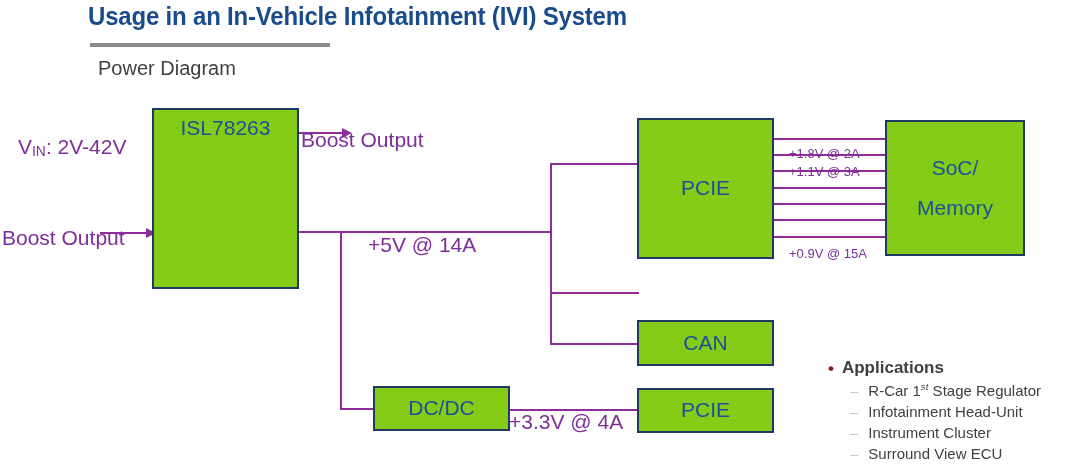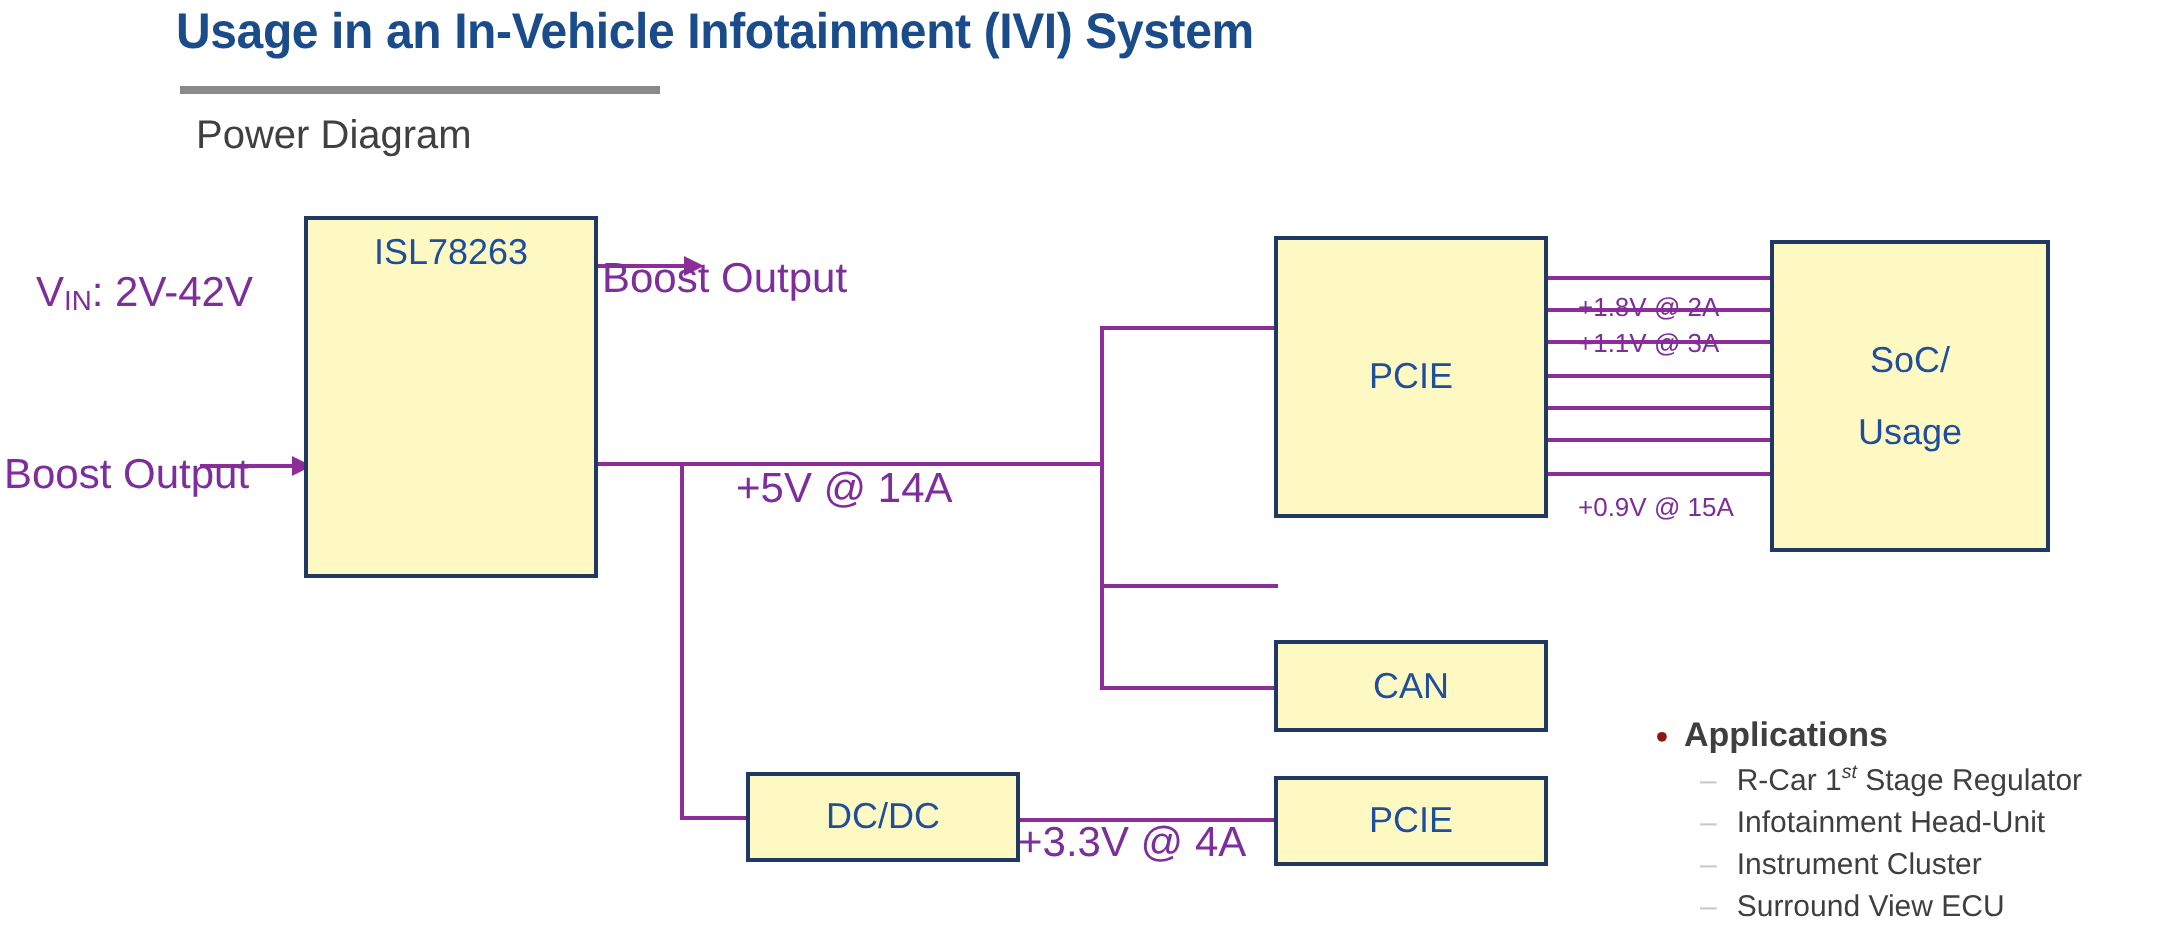--- a/index.html
+++ b/index.html
@@ -46,27 +46,27 @@
     font-size: 20px;
     color: #404040;
     white-space: nowrap;
   }
 
   
   .block {
     position: absolute;
     box-sizing: border-box;
     border: 2px solid #1F3864;
-    background: #fef9c3;
+    background: #84cc16;
     color: #1F4E9C;
     display: flex;
     align-items: center;
     justify-content: center;
     text-align: right;
-    font-size: 18px;
+    font-size: 21px;
     line-height: 1.15;
     z-index: 5;
   }
   .block.top-label {
     align-items: flex-start;
     padding-top: 6px;
   }
 
   
   .wire-h {
@@ -188,23 +188,23 @@
   <div class="wire-h" style="left:773px; top:236px; width:114px;"></div>
 
   <div class="block top-label" style="left:152px; top:108px; width:147px; height:181px;">
     <span>ISL78263</span>
   </div>
 
   <div class="block" style="left:637px; top:118px; width:137px; height:141px;">
     <span>PCIE</span>
   </div>
 
-  <div class="block" style="left:885px; top:120px; width:140px; height:156px; flex-direction:column;gap:15px;">
+  <div class="block" style="left:885px; top:120px; width:140px; height:136px; flex-direction:column;gap:15px;">
     <span>SoC/</span>
-    <span>Usage</span>
+    <span>Memory</span>
   </div>
 
 
   <div class="block" style="left:637px; top:320px; width:137px; height:46px;">
     <span>CAN</span>
   </div>
 
   <div class="block" style="left:373px; top:386px; width:137px; height:45px;">
     <span>DC/DC</span>
   </div>

